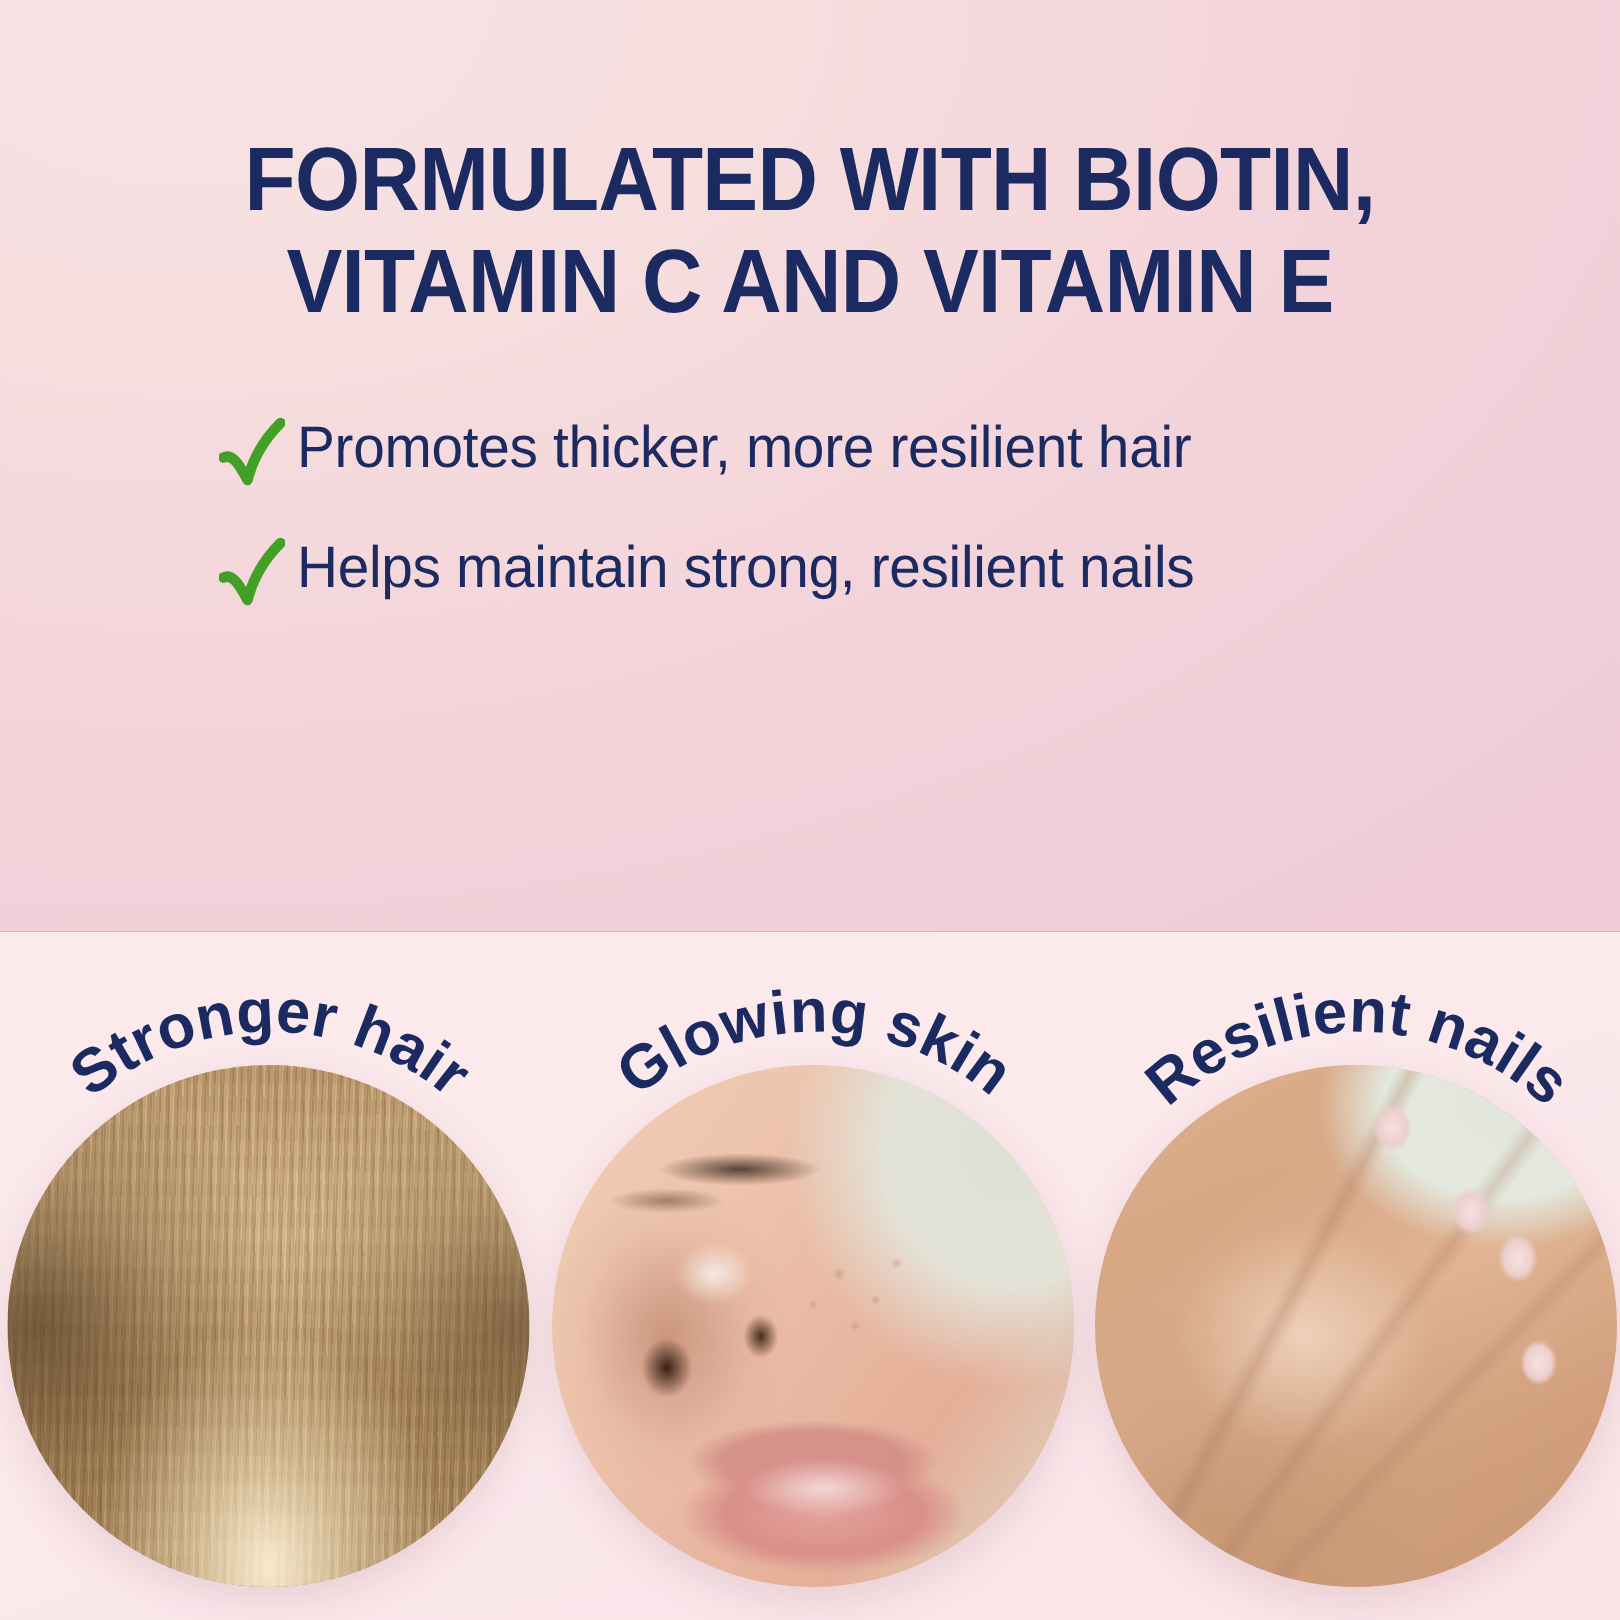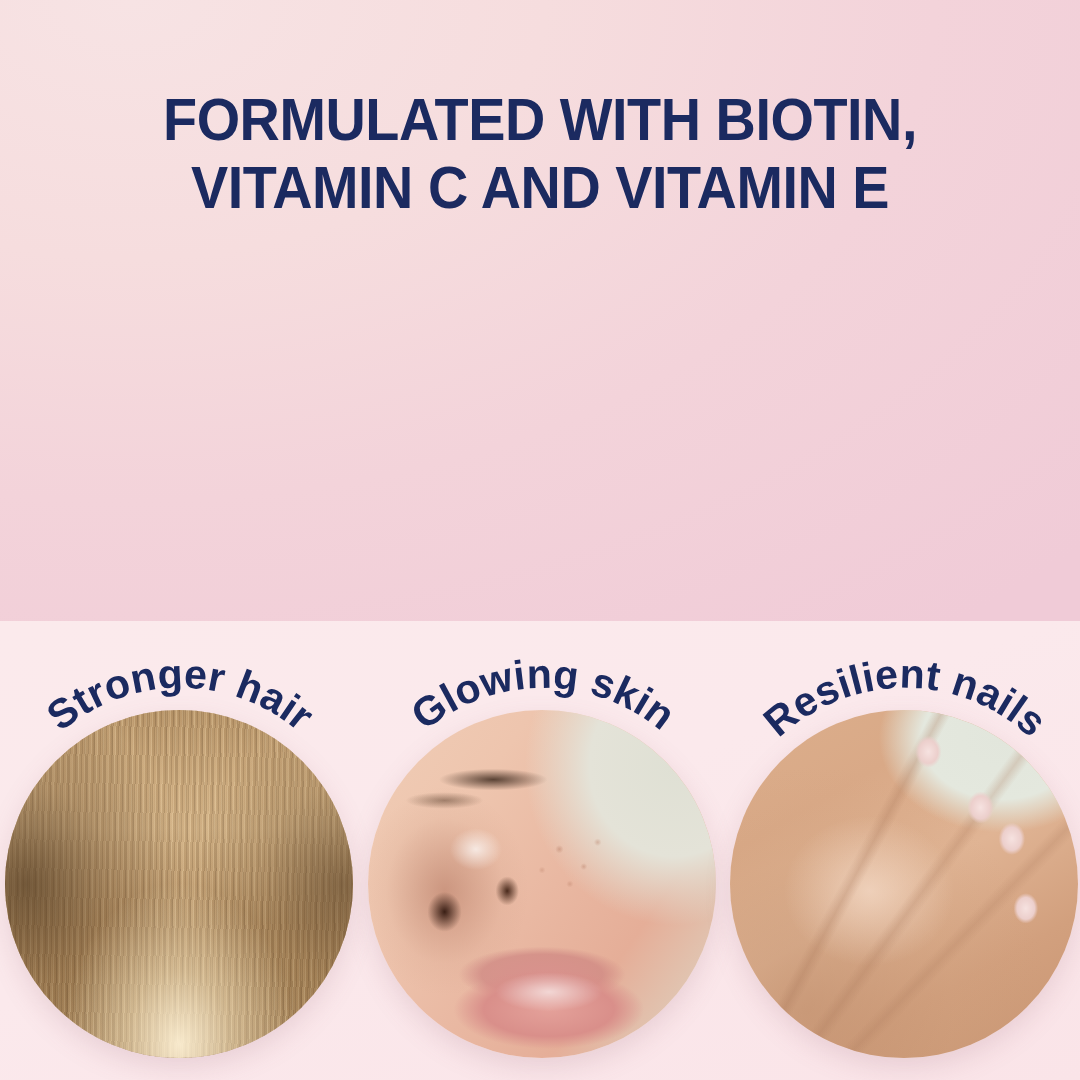--- a/index.html
+++ b/index.html
@@ -218,21 +218,37 @@
 
 <div id="poster">
 
   <div id="top-panel">
 
     <div id="headline">FORMULATED WITH BIOTIN,
 VITAMIN C AND VITAMIN E</div>
 
     <div id="bullets">
 
-
+      <div class="bullet">
+        <span class="check-icon">
+          <svg viewBox="0 0 44 50" xmlns="http://www.w3.org/2000/svg">
+            <path d="M3 27 C7 25 11 28 15 35 C17 38 18 40 19 42 C22 30 29 16 41 4" fill="none" stroke="#43a027" stroke-width="7" stroke-linecap="round" stroke-linejoin="round"></path>
+          </svg>
+        </span>
+        <span class="bullet-text">Promotes thicker, more resilient hair</span>
+      </div>
+
+      <div class="bullet">
+        <span class="check-icon">
+          <svg viewBox="0 0 44 50" xmlns="http://www.w3.org/2000/svg">
+            <path d="M3 27 C7 25 11 28 15 35 C17 38 18 40 19 42 C22 30 29 16 41 4" fill="none" stroke="#43a027" stroke-width="7" stroke-linecap="round" stroke-linejoin="round"></path>
+          </svg>
+        </span>
+        <span class="bullet-text">Helps maintain strong, resilient nails</span>
+      </div>
 
 
     </div>
   </div>
 
   <div id="bottom-panel">
 
     <div class="benefit" id="benefit-hair">
       <div class="photo-circle">
         <div class="photo-hair"></div>

